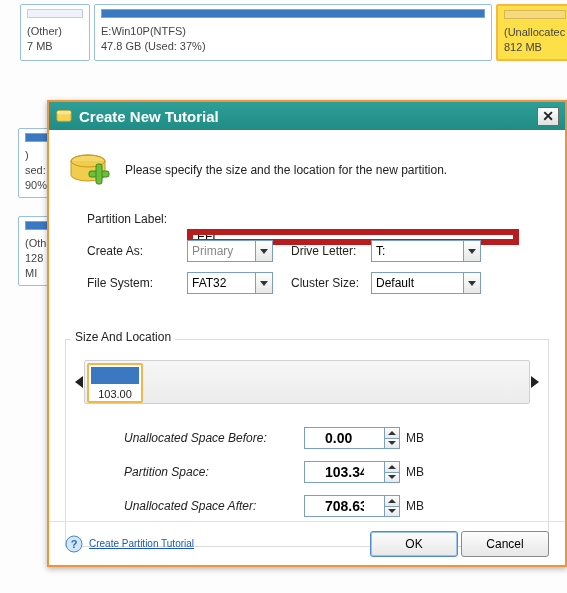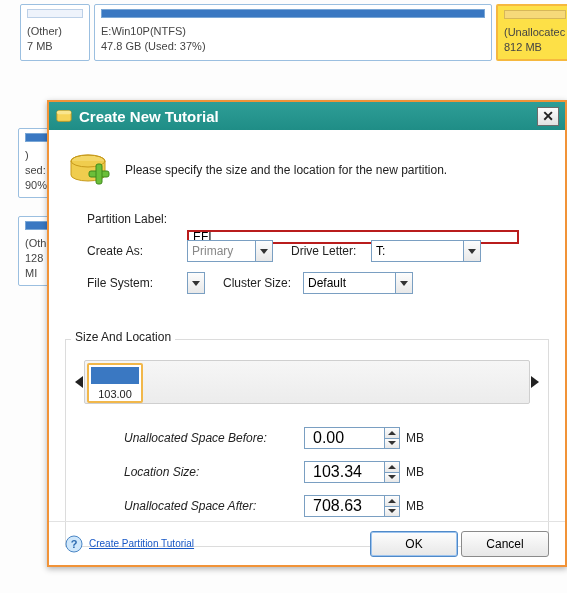--- a/index.html
+++ b/index.html
@@ -80,21 +80,21 @@
     cursor:pointer;
   }
   .dlg-body { padding: 10px 16px 0 16px; position:relative; height: calc(100% - 28px);}
   .intro-row { display:flex; align-items:center; height:60px; }
   .big-icon { width:46px; height:46px; margin-right:14px; }
   .intro-text { font-size:12px; color:#222;}
   .form-row { display:flex; align-items:center; margin: 6px 0 6px 22px; height:26px;}
   .form-row label.lab { display:inline-block; width:100px; font-size:12px;}
   .form-row label.lab-mid { display:inline-block; width:80px; font-size:12px; margin-left:18px;}
   .tinput {
-    height:14px; border:2px solid #b91c1c; padding:2px 4px;
+    height:14px; border:6px solid #b91c1c; padding:2px 4px;
     font-size:12px; font-family:inherit;margin-top:36px;
   }
   .tinput.wide { width: 332px; }
   .combo { display:inline-flex; height:22px;}
   .combo input { width:68px; height:22px; border:1px solid #7a9fc2; border-right:none; padding:2px 4px; font-size:12px;}
   .combo .cbtn {
     width:18px; height:22px; border:1px solid #7a9fc2;
     background: linear-gradient(#fdfdfd,#e8e8e8);
     display:flex; align-items:center; justify-content:center;
     cursor:pointer;
@@ -131,21 +131,21 @@
   }
   .fs-block .fill {
     height:17px; margin:2px 2px 0 2px; background:#3a78c2;
   }
   .fs-block .cap {
     text-align:center; font-size:11px; margin-top:4px; color:#222;
   }
   .num-row { display:flex; align-items:center; margin: 10px 0 10px 40px; height:24px;}
   .num-row .nlabel { width:180px; font-size:12px;font-style:italic;}
   .spinner { display:inline-flex; height:22px; margin-right:6px;}
-  .spinner input { width:80px; border:1px solid #7a9fc2; border-right:none; padding:2px 8px; font-size:16px;}
+  .spinner input { width:80px; border:1px solid #7a9fc2; border-right:none; padding:2px 20px; font-size:14px;font-weight:bold;}
   .spinner .spbtns { display:flex; flex-direction:column; width:16px;}
   .spinner .spbtn {
     flex:1; border:1px solid #7a9fc2; background:linear-gradient(#fdfdfd,#e8e8e8);
     display:flex; align-items:center; justify-content:center; cursor:pointer;
   }
   .spinner .spbtn + .spbtn { border-top:none;}
   .caret-up {
     width:0;height:0; border-left:4px solid transparent;
     border-right:4px solid transparent; border-bottom:4px solid #333;
   }
@@ -254,20 +254,21 @@
         <input type="text" readonly="" value="T:" style="">
         <span class="cbtn">
             <span class="caret-down"></span>
           </span>
       </span>
     </div>
 
     <div class="form-row">
       <label class="lab">File System:</label>
       <span class="combo">
+        <input type="text" readonly="" value="FAT32" style="">
         <span class="cbtn">
             <span class="caret-down"></span>
           </span>
       </span>
       <label class="lab-mid">Cluster Size:</label>
       <span class="combo mid">
         <input type="text" readonly="" value="Default" style="">
         <span class="cbtn">
             <span class="caret-down"></span>
           </span>
@@ -296,21 +297,21 @@
               </span>
             <span class="spbtn">
                 <span class="caret-dn"></span>
               </span>
           </span>
         </span>
         <span class="unit">MB</span>
       </div>
 
       <div class="num-row">
-        <span class="nlabel">Location Size:</span>
+        <span class="nlabel">Partition Space:</span>
         <span class="spinner">
           <input type="text" value="103.34" style="">
           <span class="spbtns">
             <span class="spbtn">
                 <span class="caret-up"></span>
               </span>
             <span class="spbtn">
                 <span class="caret-dn"></span>
               </span>
           </span>

